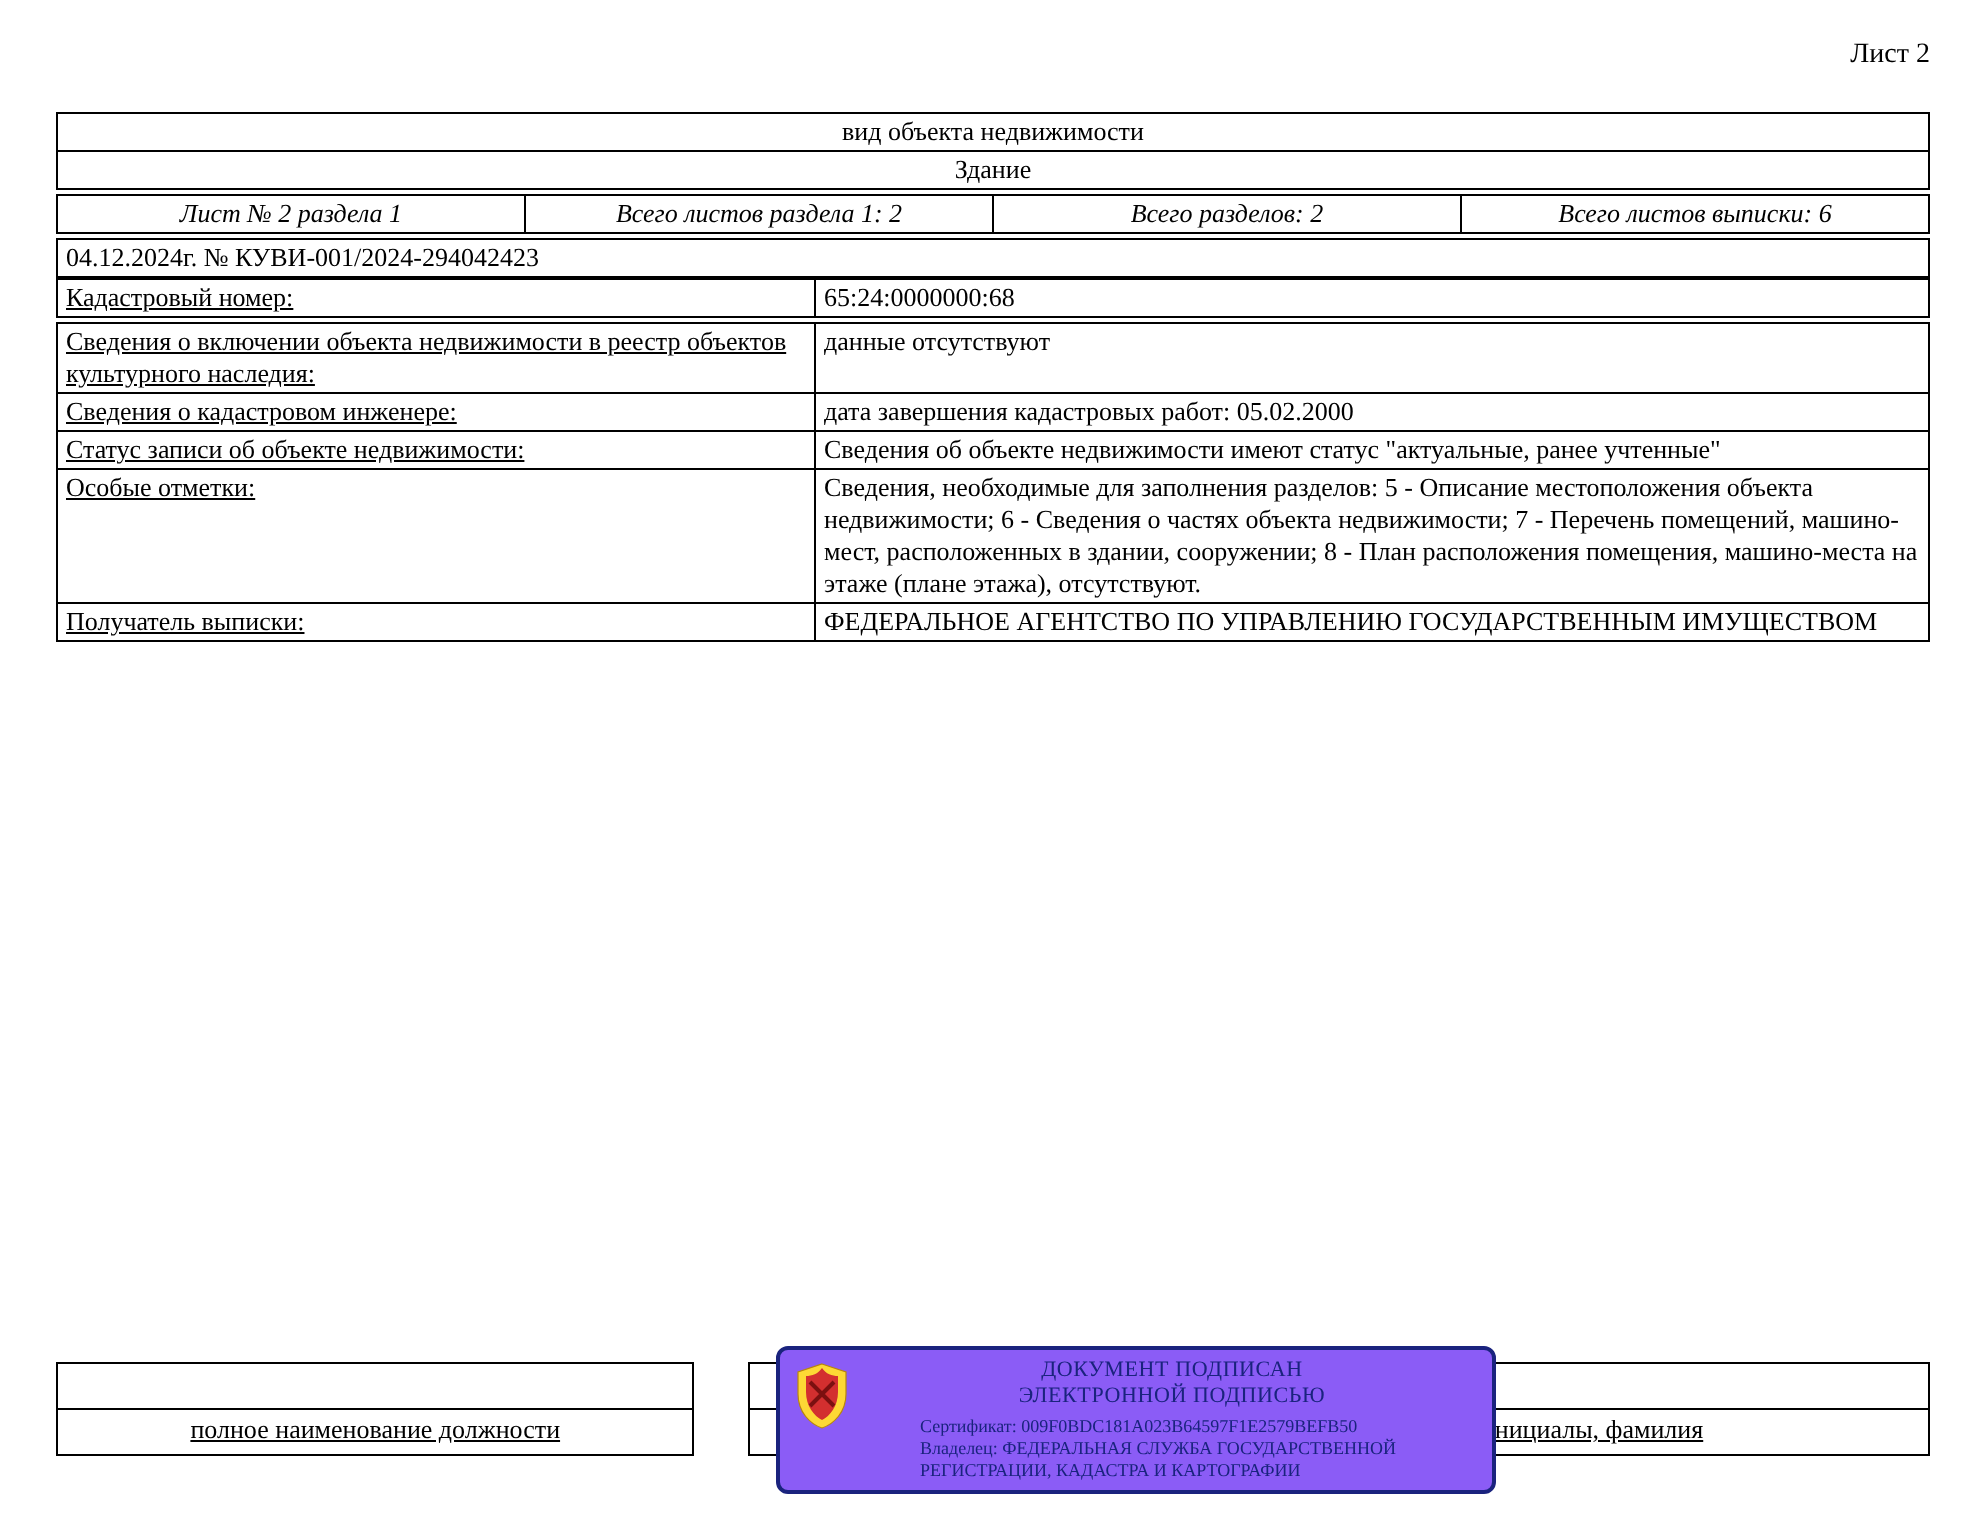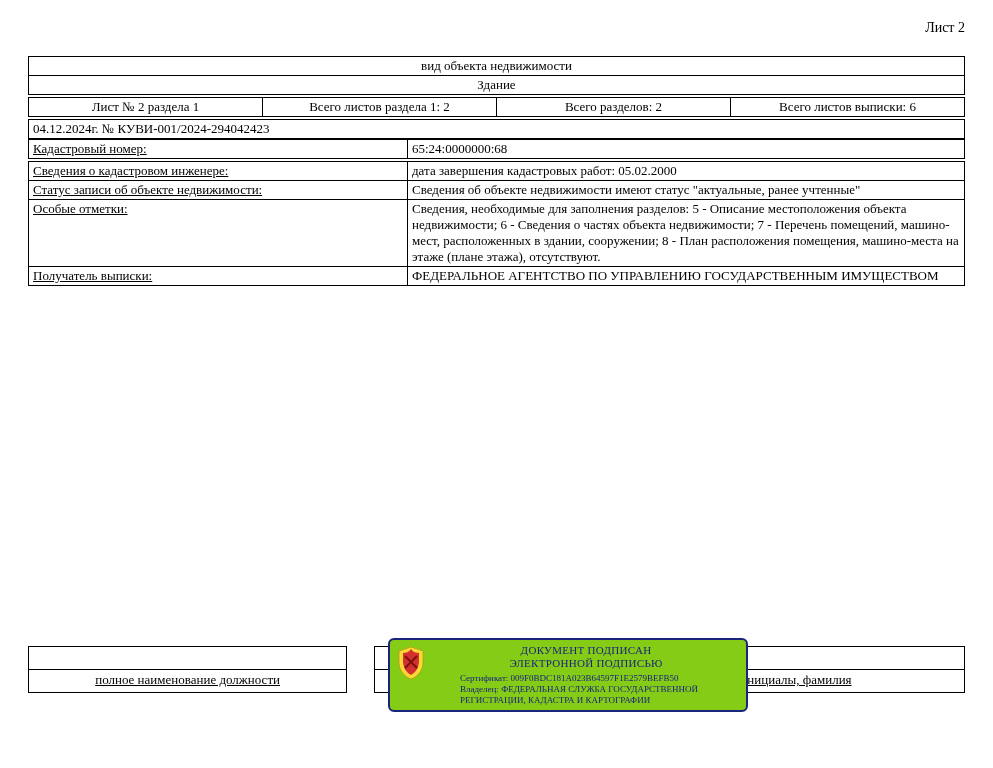--- a/index.html
+++ b/index.html
@@ -21,21 +21,21 @@
     border-collapse: collapse;
     width: 100%;
   }
   td {
     border: 1px solid #000;
     padding: 1px 4px;
     vertical-align: top;
   }
   .center { text-align: center; }
   .header-table td { text-align: center; }
-  .meta-row td { padding: 1px 4px; }
+  .meta-row td { padding: 1px 4px; font-style: italic; }
   .spacer { height: 2px; }
   .info-block td { padding: 1px 4px; }
   .label-col { width: 370px; text-decoration: underline; }
   .footer-area {
     margin-top: 360px;
     position: relative;
   }
   .footer-table td {
     border: 1px solid #000;
     padding: 2px 4px;
@@ -46,21 +46,21 @@
   .footer-table .noborder { border: none; }
   .stamp {
     position: absolute;
     left: 360px;
     top: -8px;
     width: 360px;
     border: 2px solid #1a237e;
     border-radius: 6px;
     padding: 4px 6px 4px 42px;
     box-sizing: border-box;
-    background: #84cc16;
+    background: #8b5cf6;
     font-size: 9px;
     line-height: 1.2;
   }
   .stamp .header-line {
     text-align: center;
     color: #1a237e;
     font-size: 11px;
     font-weight: normal;
     letter-spacing: 0.3px;
   }
@@ -122,20 +122,24 @@
     <td class="label-col">Кадастровый номер:</td>
     <td>65:24:0000000:68</td>
   </tr>
 </tbody>
   </table>
 
 <div class="spacer"></div>
 
 <table class="info-block">
   <tbody>
+      <tr>
+    <td class="label-col">Сведения о включении объекта недвижимости в реестр объектов культурного наследия:</td>
+    <td>данные отсутствуют</td>
+  </tr>
   <tr>
     <td class="label-col">Сведения о кадастровом инженере:</td>
     <td>дата завершения кадастровых работ: 05.02.2000</td>
   </tr>
   <tr>
     <td class="label-col">Статус записи об объекте недвижимости:</td>
     <td>Сведения об объекте недвижимости имеют статус "актуальные, ранее учтенные"</td>
   </tr>
   <tr>
     <td class="label-col">Особые отметки:</td>

